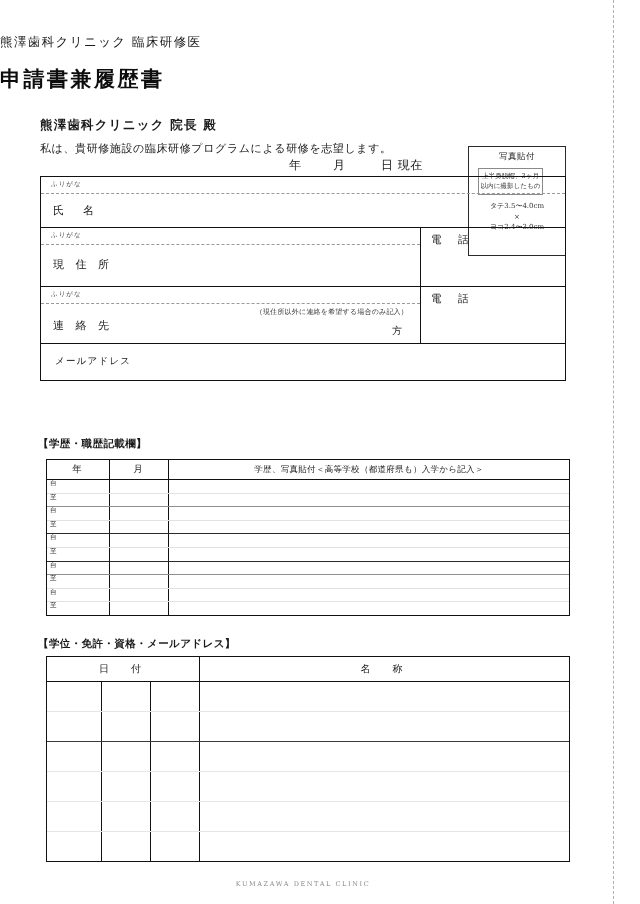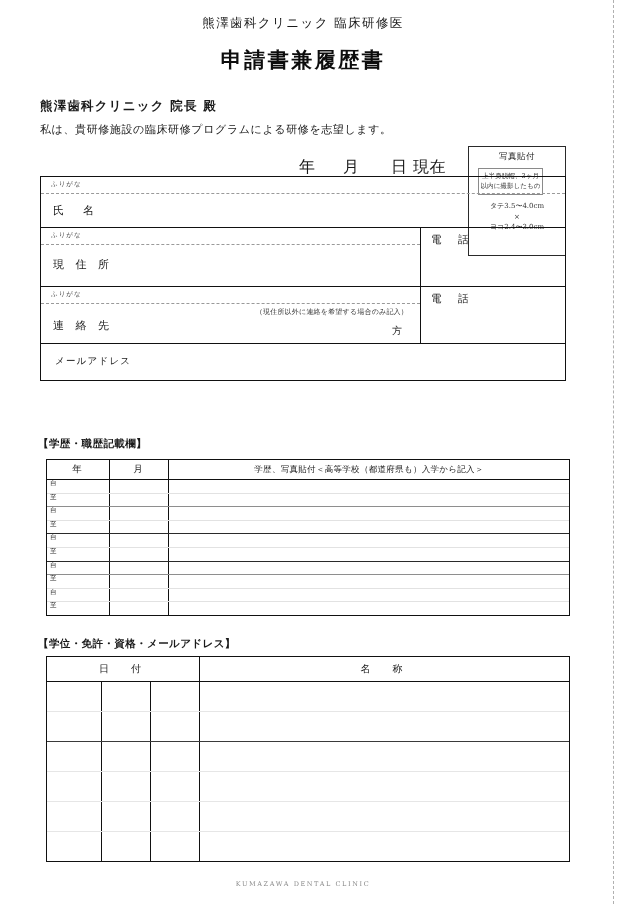--- a/index.html
+++ b/index.html
@@ -31,22 +31,21 @@
     left: 0;
     top: 0;
     width: 606px;
     height: 904px;
     padding: 0;
     box-sizing: border-box;
   }
 
   
   .doc-header {
-    text-align: center;
-    padding-top: 15px;
+    padding-top: 34px;
   }
   .doc-subtitle {
     font-size: 12.5px;
     letter-spacing: 1.4px;
     color: #1a1a1a;
   }
   .doc-title {
     font-size: 21px;
     font-weight: bold;
     letter-spacing: 2.5px;
@@ -64,23 +63,23 @@
     letter-spacing: 1.2px;
   }
   .statement {
     font-size: 11px;
     letter-spacing: 0.6px;
     margin-top: 7px;
   }
 
   .date-line {
     position: absolute;
-    left: 299px;
+    left: 289px;
     top: 157px;
-    font-size: 16px;
+    font-size: 12px;
     letter-spacing: 0.5px;
     width: 160px;
   }
   .date-line span { display: inline-block; }
   .dl-y { width: 44px; }
   .dl-m { width: 48px; }
 
   
   .photo-box {
     position: absolute;

